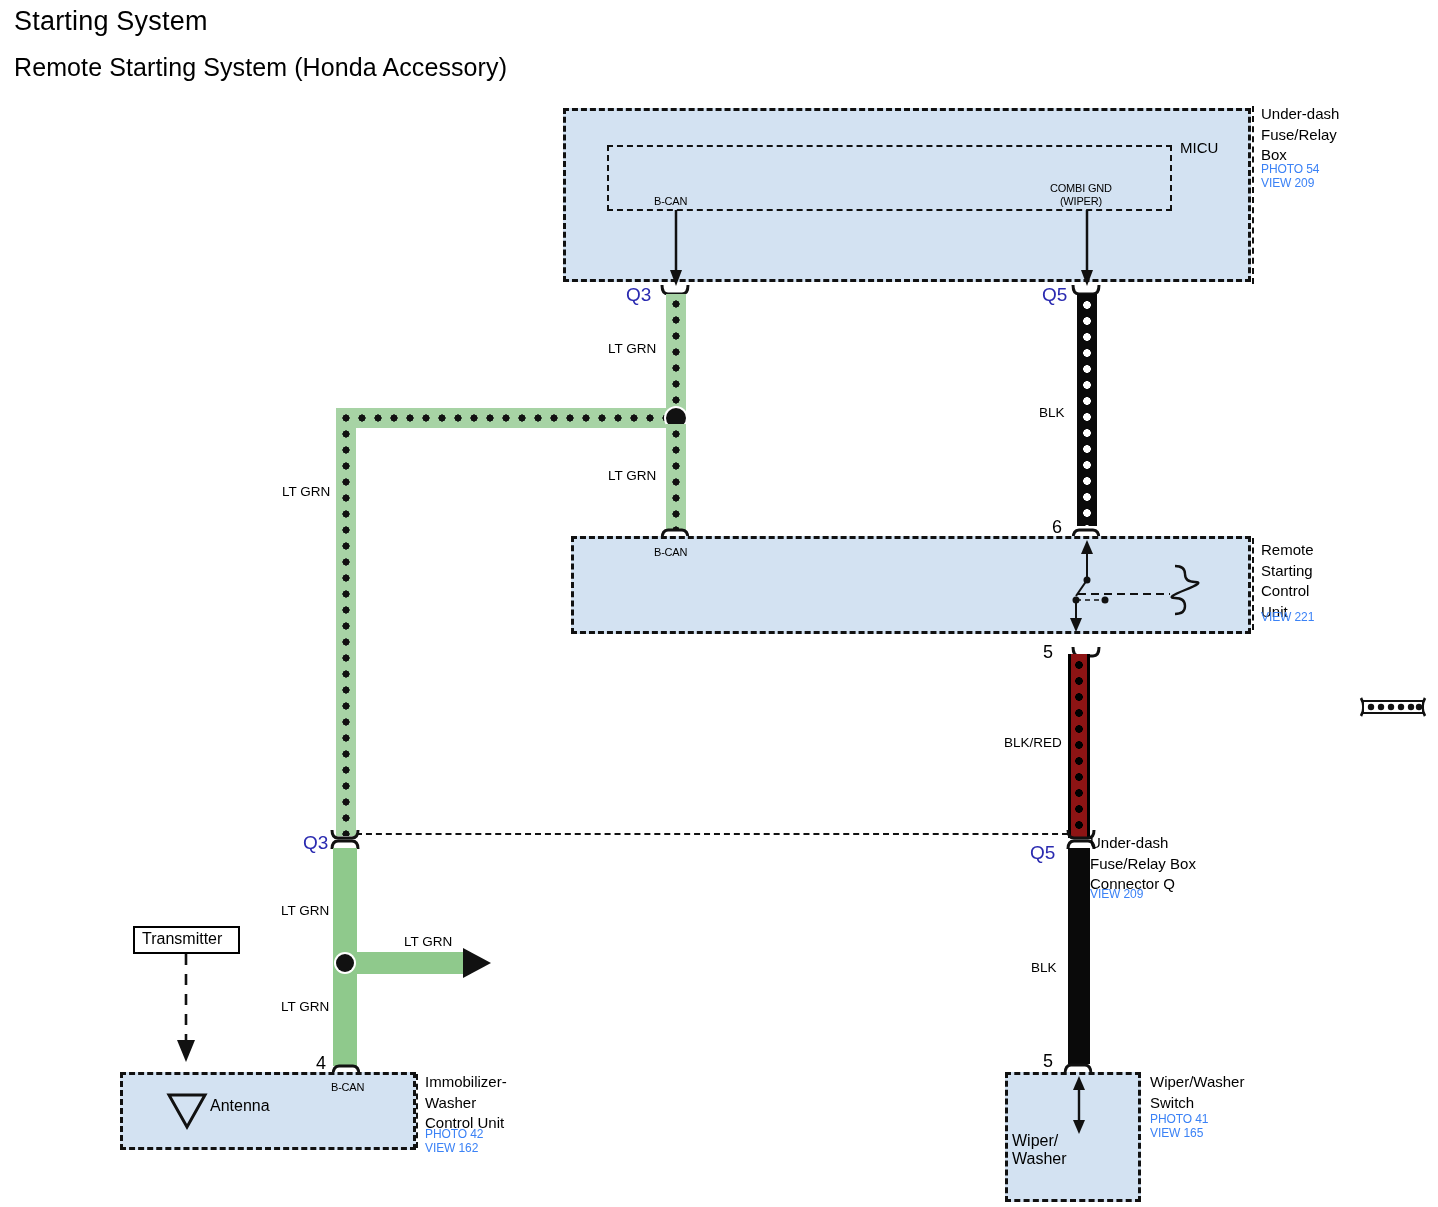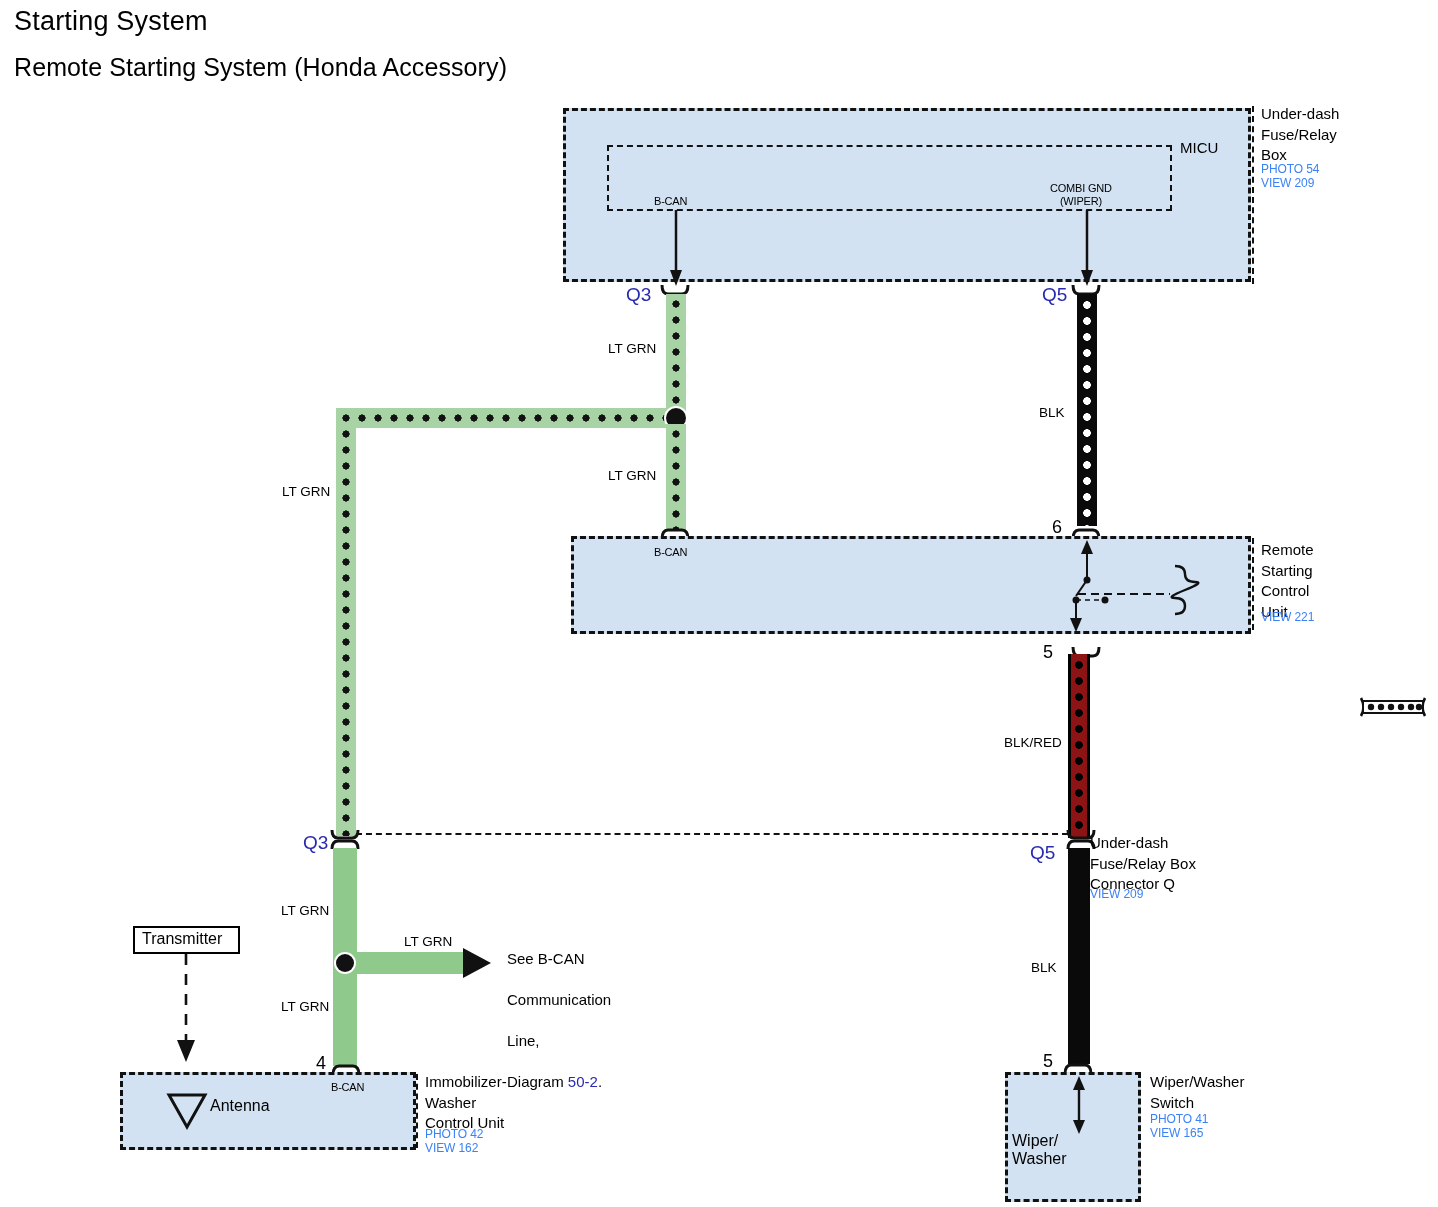--- a/index.html
+++ b/index.html
@@ -295,26 +295,20 @@
   <div class="abs wire-grn-h" style="left:345px; top:952px; width:126px; height:22px;"></div>
   <svg class="abs" style="left:463px; top:944px;" width="34" height="38">
     <polygon points="0,4 0,34 28,19" fill="#111"></polygon>
   </svg>
   <div class="abs label-sm" style="left:404px; top:934px;">LT GRN</div>
   <svg class="abs" style="left:330px; top:947px;" width="30" height="32">
     <circle cx="15" cy="16" r="11" fill="#ffffff"></circle>
     <circle cx="15" cy="16" r="9" fill="#111"></circle>
   </svg>
 
-  <div class="abs label-lg" style="left:507px; top:928px; line-height:20.5px;">
-    <div>See B-CAN</div>
-    <div>Communication</div>
-    <div>Line,</div>
-    <div><span>Diagram </span><span class="inline-blue">50-2</span><span>.</span></div>
-  </div>
 
   <div class="abs solid-box" style="left:133px; top:926px; width:107px; height:28px;"></div>
   <div class="abs label-md" style="left:142px; top:930px;">Transmitter</div>
   <svg class="abs" style="left:174px; top:954px;" width="26" height="116">
     <line x1="12" y1="0" x2="12" y2="92" stroke="#111" stroke-width="2.6" stroke-dasharray="11,9"></line>
     <polygon points="12,108 3,86 21,86" fill="#111"></polygon>
   </svg>
 
   <div class="abs pin-num" style="left:316px; top:1054px;">4</div>
   <svg class="abs" style="left:331px; top:1062px;" width="32" height="16">

